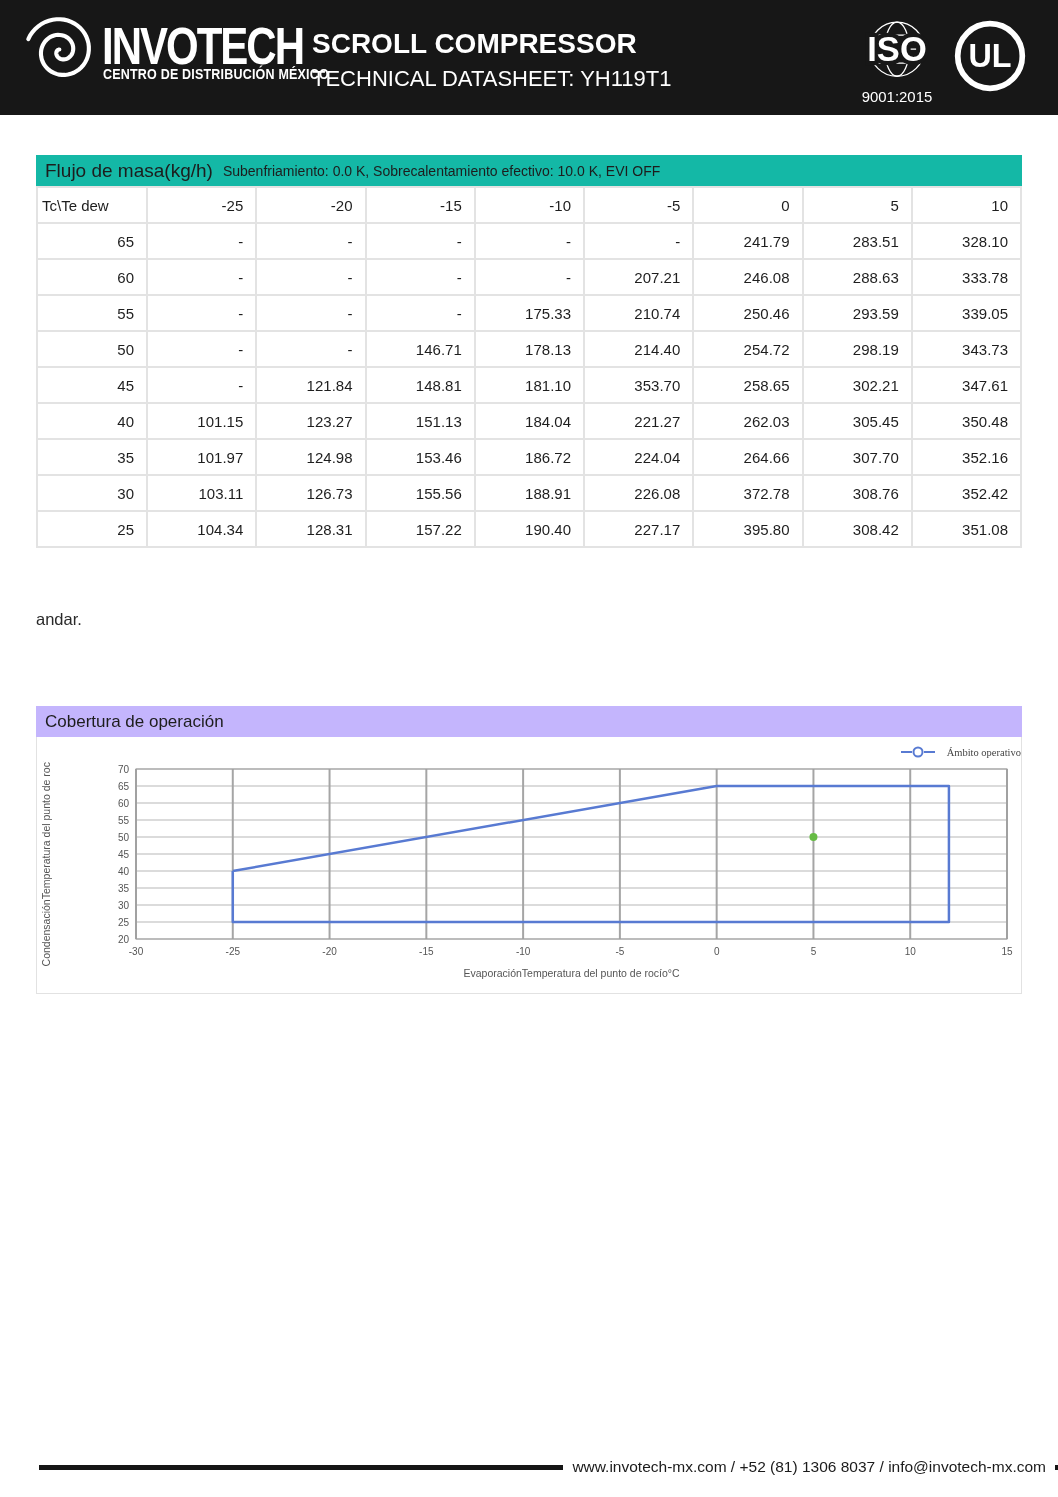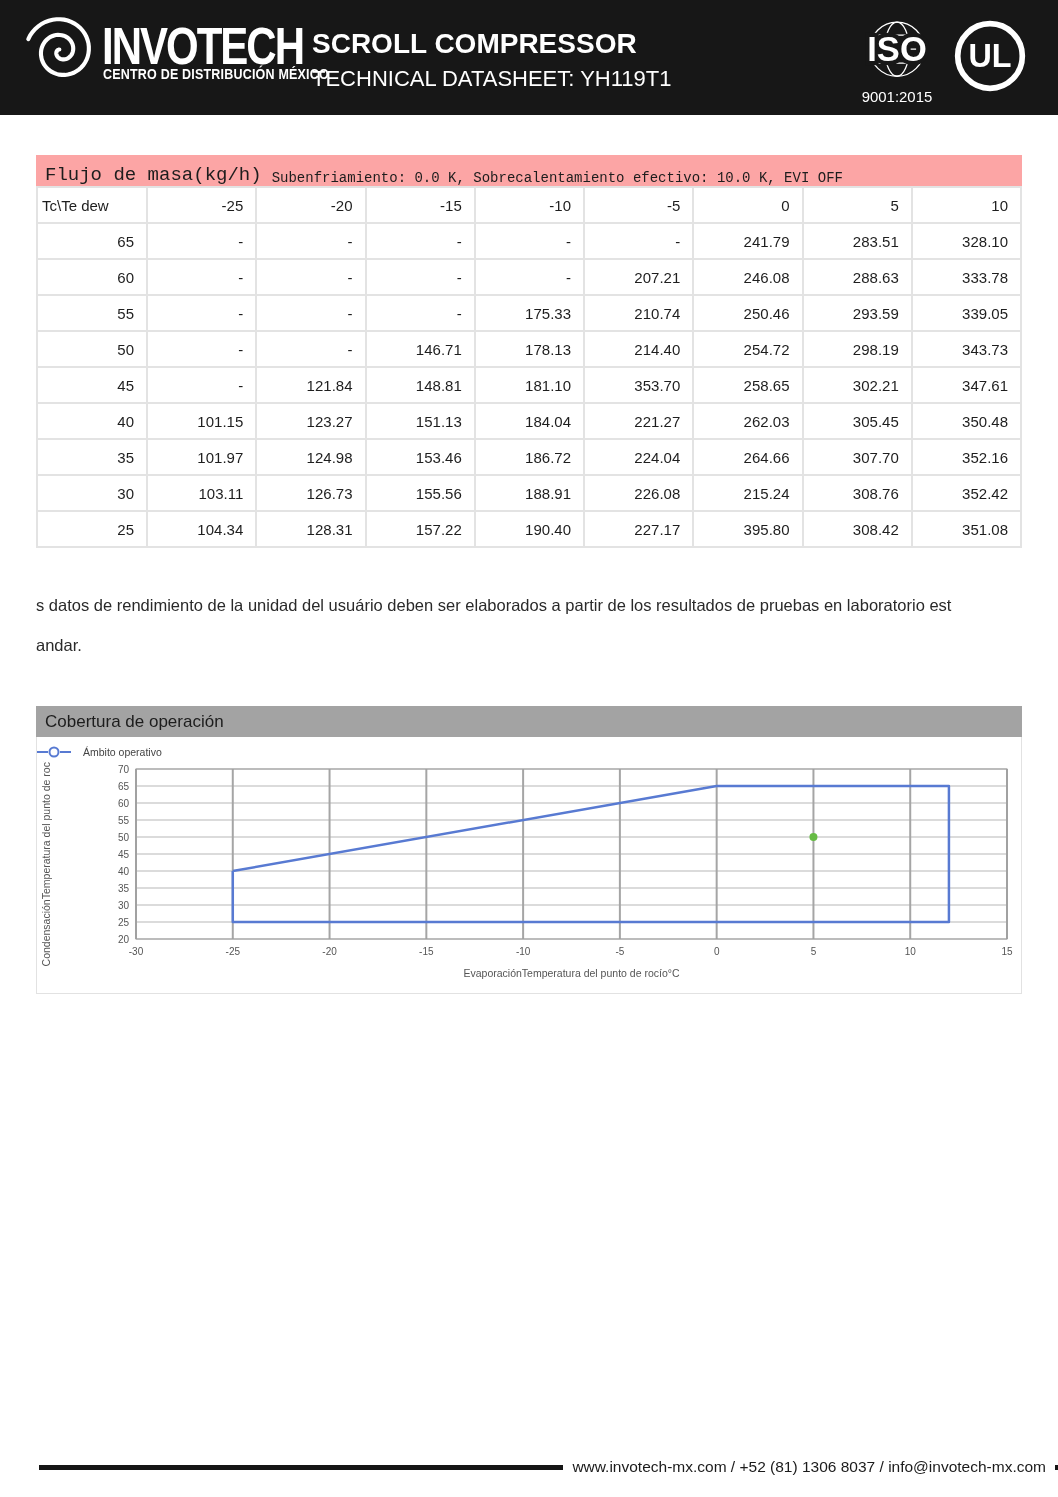--- a/index.html
+++ b/index.html
@@ -15,38 +15,38 @@
              letter-spacing:.2px;white-space:nowrap;transform:scaleY(1.15);transform-origin:top left;}
   .brand-tag{position:absolute;left:20px;top:86px;font-size:16px;font-weight:700;color:#fff;
              letter-spacing:.5px;white-space:nowrap;margin-top:32px;}
   .doc-title{position:absolute;left:312px;top:28px;font-size:28px;font-weight:700;color:#fff;white-space:nowrap;}
   .doc-subtitle{position:absolute;left:312px;top:66px;font-size:22px;font-weight:400;color:#fff;white-space:nowrap;}
   .iso-badge{position:absolute;left:855px;top:10px;}
   .ul-badge{position:absolute;left:952px;top:18px;}
 
   
   .table-section{position:absolute;left:36px;top:155px;width:986px;}
-  .section-bar{background:#fca5a5;height:31px;display:flex;align-items:flex-end;padding-left:9px;box-sizing:border-box;font-family:Liberation Mono, monospace;}
+  .section-bar{background:#14b8a6;height:31px;display:flex;align-items:center;padding-left:9px;box-sizing:border-box;}
   .section-bar .t1{font-size:19px;color:#1d1d1d;margin-right:10px;white-space:nowrap;}
   .section-bar .t2{font-size:14px;color:#1d1d1d;white-space:nowrap;}
   table.mass{width:986px;border-collapse:separate;border-spacing:2px;background:#e3e3e3;table-layout:fixed;}
   table.mass td{background:#fff;height:34px;font-size:15px;color:#1e1e1e;text-align:right;padding:0 12px 0 0;}
   table.mass td.corner{text-align:left;padding:0 0 0 4px;}
   table.mass col.first{width:108px;}
 
   
   .note{position:absolute;left:36px;top:592px;width:992px;font-size:16.5px;color:#2a2a2a;line-height:26px;}
   .note .gap{margin-top:14px;}
 
   
   .op-section{position:absolute;left:36px;top:706px;width:986px;}
-  .op-bar{background:#a3a3a3;height:31px;display:flex;align-items:center;padding-left:9px;box-sizing:border-box;
+  .op-bar{background:#c4b5fd;height:31px;display:flex;align-items:center;padding-left:9px;box-sizing:border-box;
           font-size:17px;color:#1d1d1d;}
   .chart-box{background:#fff;border:1px solid #e2e2e2;border-top:none;padding-top:6px;}
-  .legend{display:flex;justify-content:flex-start;align-items:center;gap:12px;height:18px;}
+  .legend{display:flex;justify-content:flex-end;align-items:center;gap:12px;height:18px;font-family:Liberation Serif, serif;}
   .legend span{font-size:10.5px;color:#444;}
   .tick{font-size:10px;fill:#555;}
   .axis-label{font-size:10.5px;fill:#555;}
 
   
   .footer{position:absolute;left:0;top:1458px;width:1058px;display:flex;align-items:center;margin-left:39px;}
   .footer .bar{height:5px;background:#151515;}
   .footer .bar.left{flex:1;}
   .footer .bar.right{width:42px;}
   .footer .txt{font-size:15.5px;color:#1b1b1b;padding:0 9px;white-space:nowrap;}
@@ -183,41 +183,40 @@
             <td>307.70</td>
             <td>352.16</td>
           </tr>
           <tr>
             <td>30</td>
             <td>103.11</td>
             <td>126.73</td>
             <td>155.56</td>
             <td>188.91</td>
             <td>226.08</td>
-            <td>215.24</td>
+            <td>372.78</td>
             <td>308.76</td>
             <td>352.42</td>
           </tr>
           <tr>
             <td>25</td>
             <td>104.34</td>
             <td>128.31</td>
             <td>157.22</td>
             <td>190.40</td>
             <td>227.17</td>
             <td>395.80</td>
             <td>308.42</td>
             <td>351.08</td>
           </tr>
         </tbody>
     </table>
   </div>
 
   <div class="note">
-    <div>s datos de rendimiento de la unidad del usuário deben ser elaborados a partir de los resultados de pruebas en laboratorio est</div>
     <div class="gap">andar.</div>
   </div>
 
   <div class="op-section">
     <div class="op-bar">
       <span>Cobertura de operación</span>
     </div>
     <div class="chart-box">
       <div class="legend">
         <svg width="34" height="12" viewBox="0 0 34 12">

